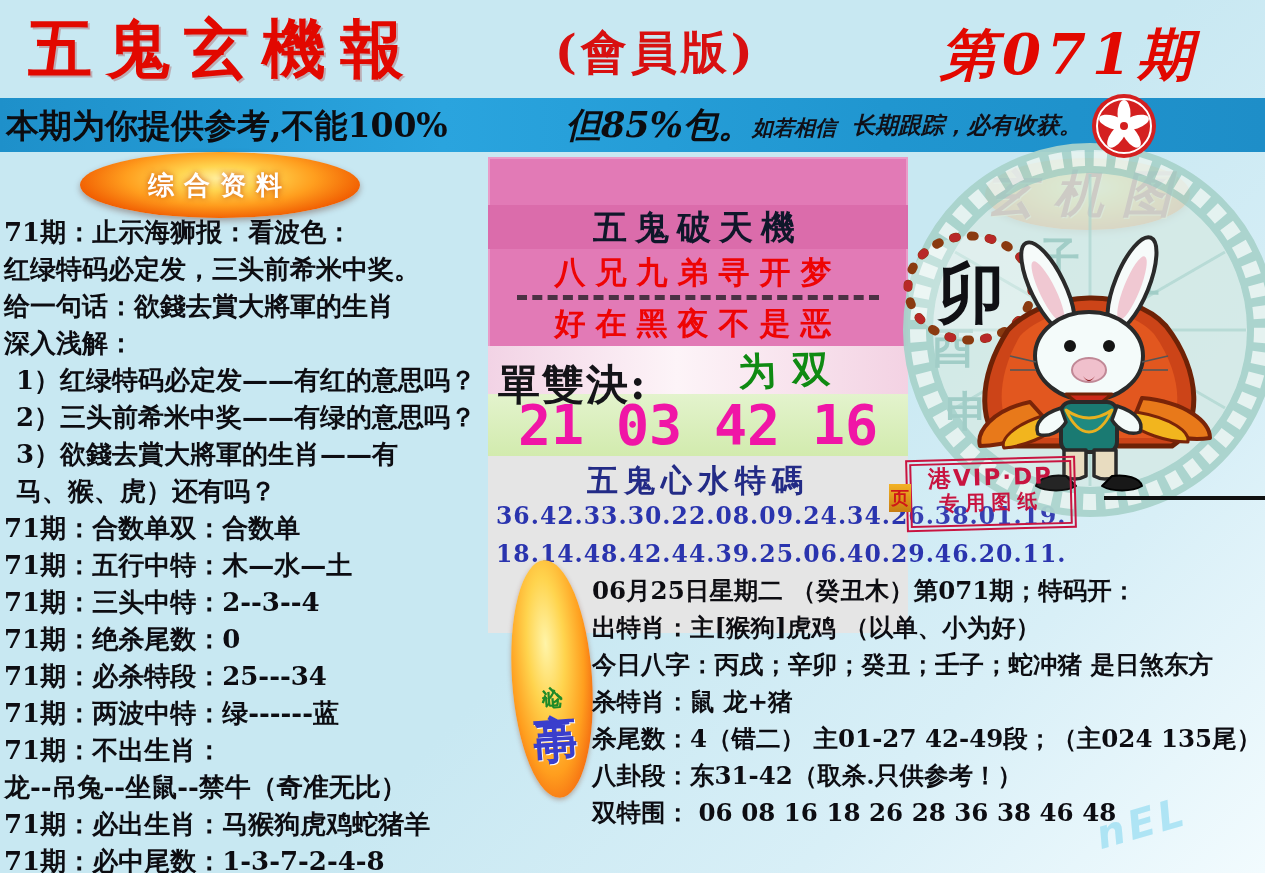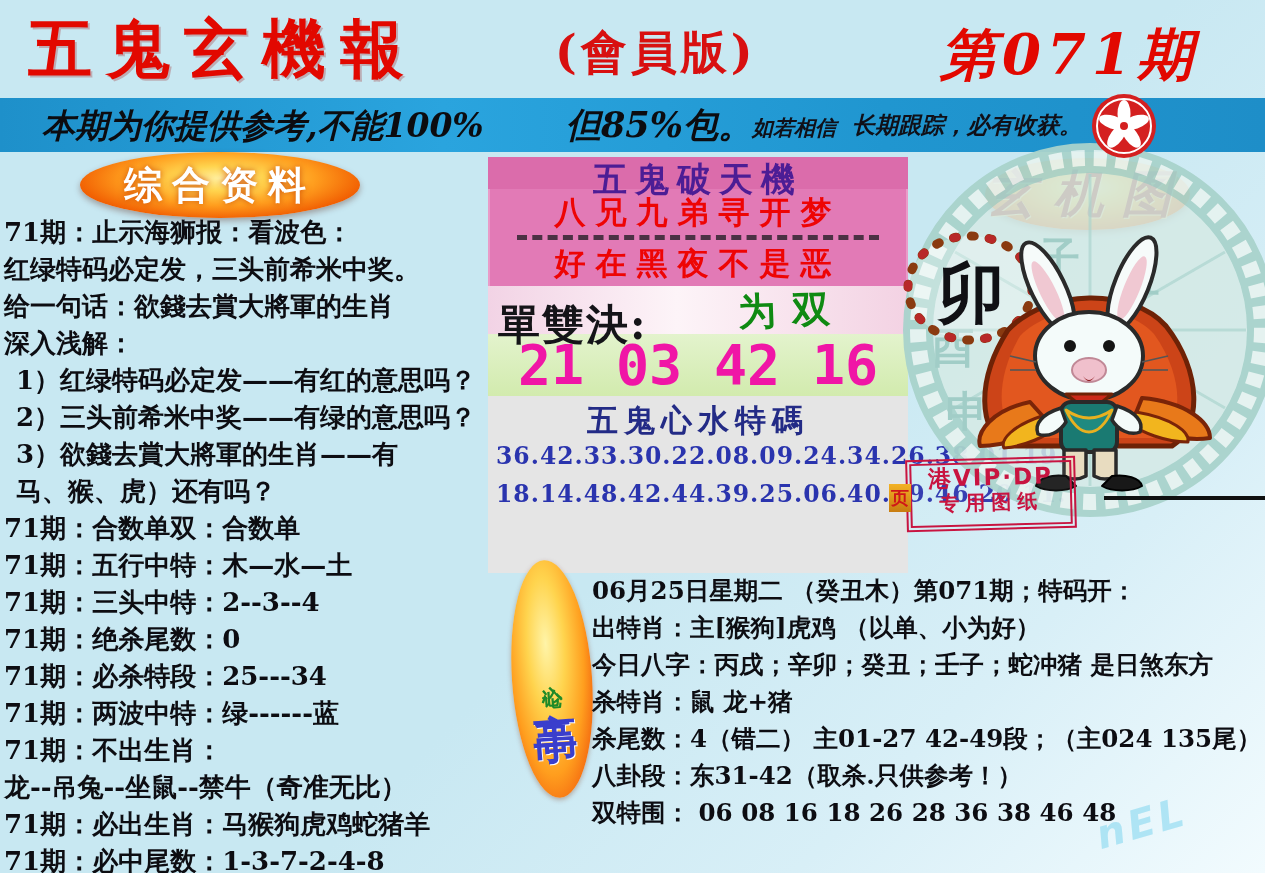--- a/index.html
+++ b/index.html
@@ -10,47 +10,47 @@
   
   .title{left:28px;top:6px;font-family:"DejaVu Serif",serif;font-weight:900;
          font-size:64px;color:#e20800;letter-spacing:14px;text-shadow:2px 2px 0 rgba(150,0,0,.25);}
   .edition{left:555px;top:22px;font-family:"DejaVu Serif",serif;font-weight:900;
            font-size:46px;color:#d81010;letter-spacing:4px;}
   .issue{left:940px;top:18px;font-family:"DejaVu Serif",serif;font-weight:900;
          font-size:56px;color:#e20800;font-style:italic;letter-spacing:6px;}
   .subband{left:0;top:98px;width:1265px;height:54px;
            background:linear-gradient(90deg,#1e90ca,#2aa4de 35%,#2096d0 70%,#1e8ec8);}
   .subband .s1{position:absolute;left:6px;top:6px;font-size:33px;font-weight:800;color:#0c0c10;
-               font-family:"DejaVu Serif",serif;font-style:italic;margin-left:36px;}
+               font-family:"DejaVu Serif",serif;}
   .subband .s2{position:absolute;left:566px;top:4px;font-size:35px;font-weight:800;color:#0c0c10;
                font-family:"DejaVu Serif",serif;font-style:italic;}
   .subband .s3{position:absolute;left:752px;top:16px;font-size:21px;font-weight:700;color:#101018;
                font-style:italic;}
   .subband .s4{position:absolute;left:852px;top:12px;font-size:23px;font-weight:700;color:#101018;
                font-style:italic;}
   
   .oval{border-radius:50%;display:flex;align-items:center;justify-content:center;
         background:radial-gradient(ellipse at 50% 40%,#fff0a0 0%,#ffd44e 22%,#ff9e1e 48%,#f05a00 75%,#cc2000 100%);
         box-shadow:0 3px 6px rgba(80,20,0,.35);}
   .badge-zonghe{left:80px;top:152px;width:280px;height:66px;}
-  .badge-zonghe span{color:#fff;font-size:38px;font-weight:800;letter-spacing:10px;
+  .badge-zonghe span{color:#fff;font-size:26px;font-weight:800;letter-spacing:10px;
                      text-shadow:0 0 6px rgba(200,60,0,.9);}
   .badge-xuanji{left:985px;top:158px;width:205px;height:72px;}
   .badge-xuanji span{color:#9e1608;font-size:50px;font-weight:900;letter-spacing:18px;
                      text-shadow:1px 1px 0 rgba(255,230,160,.8);font-style:italic;}
   
   .leftcol{left:0;top:214px;width:478px;color:#0d0d12;font-family:"DejaVu Serif",serif;}
   .leftcol .ln{height:37px;line-height:37px;font-size:26px;font-weight:700;white-space:nowrap;padding-left:4px;}
   .leftcol .ind1{padding-left:16px;}
   .leftcol .ind2{padding-left:16px;}
   
   .midbox{left:488px;top:157px;width:420px;height:375px;background:#e27ab6;
           box-shadow:inset 0 0 0 2px rgba(255,255,255,.25);}
-  .midbox .boxtitle{height:32px;line-height:44px;text-align:center;color:#4c1d95;
-                    font-size:34px;font-weight:700;letter-spacing:8px;background:#db6cab;}
+  .midbox .boxtitle{height:44px;line-height:44px;text-align:center;color:#0f172a;
+                    font-size:34px;font-weight:700;letter-spacing:8px;background:#db6cab;margin-top:48px;}
   .poem{height:46px;line-height:46px;text-align:center;color:#ee0404;font-size:31px;
         font-weight:900;letter-spacing:10px;font-family:"DejaVu Serif",serif;}
   .dashline{width:86%;margin:0 auto;border-top:5px dashed rgba(25,25,30,.75);}
   .oeband{height:48px;background:linear-gradient(90deg,#f2d3e5,#fdf4f8 45%,#f3d2e3);
           display:flex;align-items:center;}
   .oeband .lbl{font-size:42px;font-weight:900;color:#141418;padding-left:10px;letter-spacing:2px;
                font-family:"DejaVu Serif",serif;margin-top:29px;}
   .oeband .val{font-size:38px;font-weight:900;color:#0f8a12;margin-left:90px;letter-spacing:16px;
                transform:rotate(-2deg);font-family:"DejaVu Serif",serif;}
   .numband{height:62px;background:linear-gradient(#e3f3cd,#d2ebae);display:flex;

